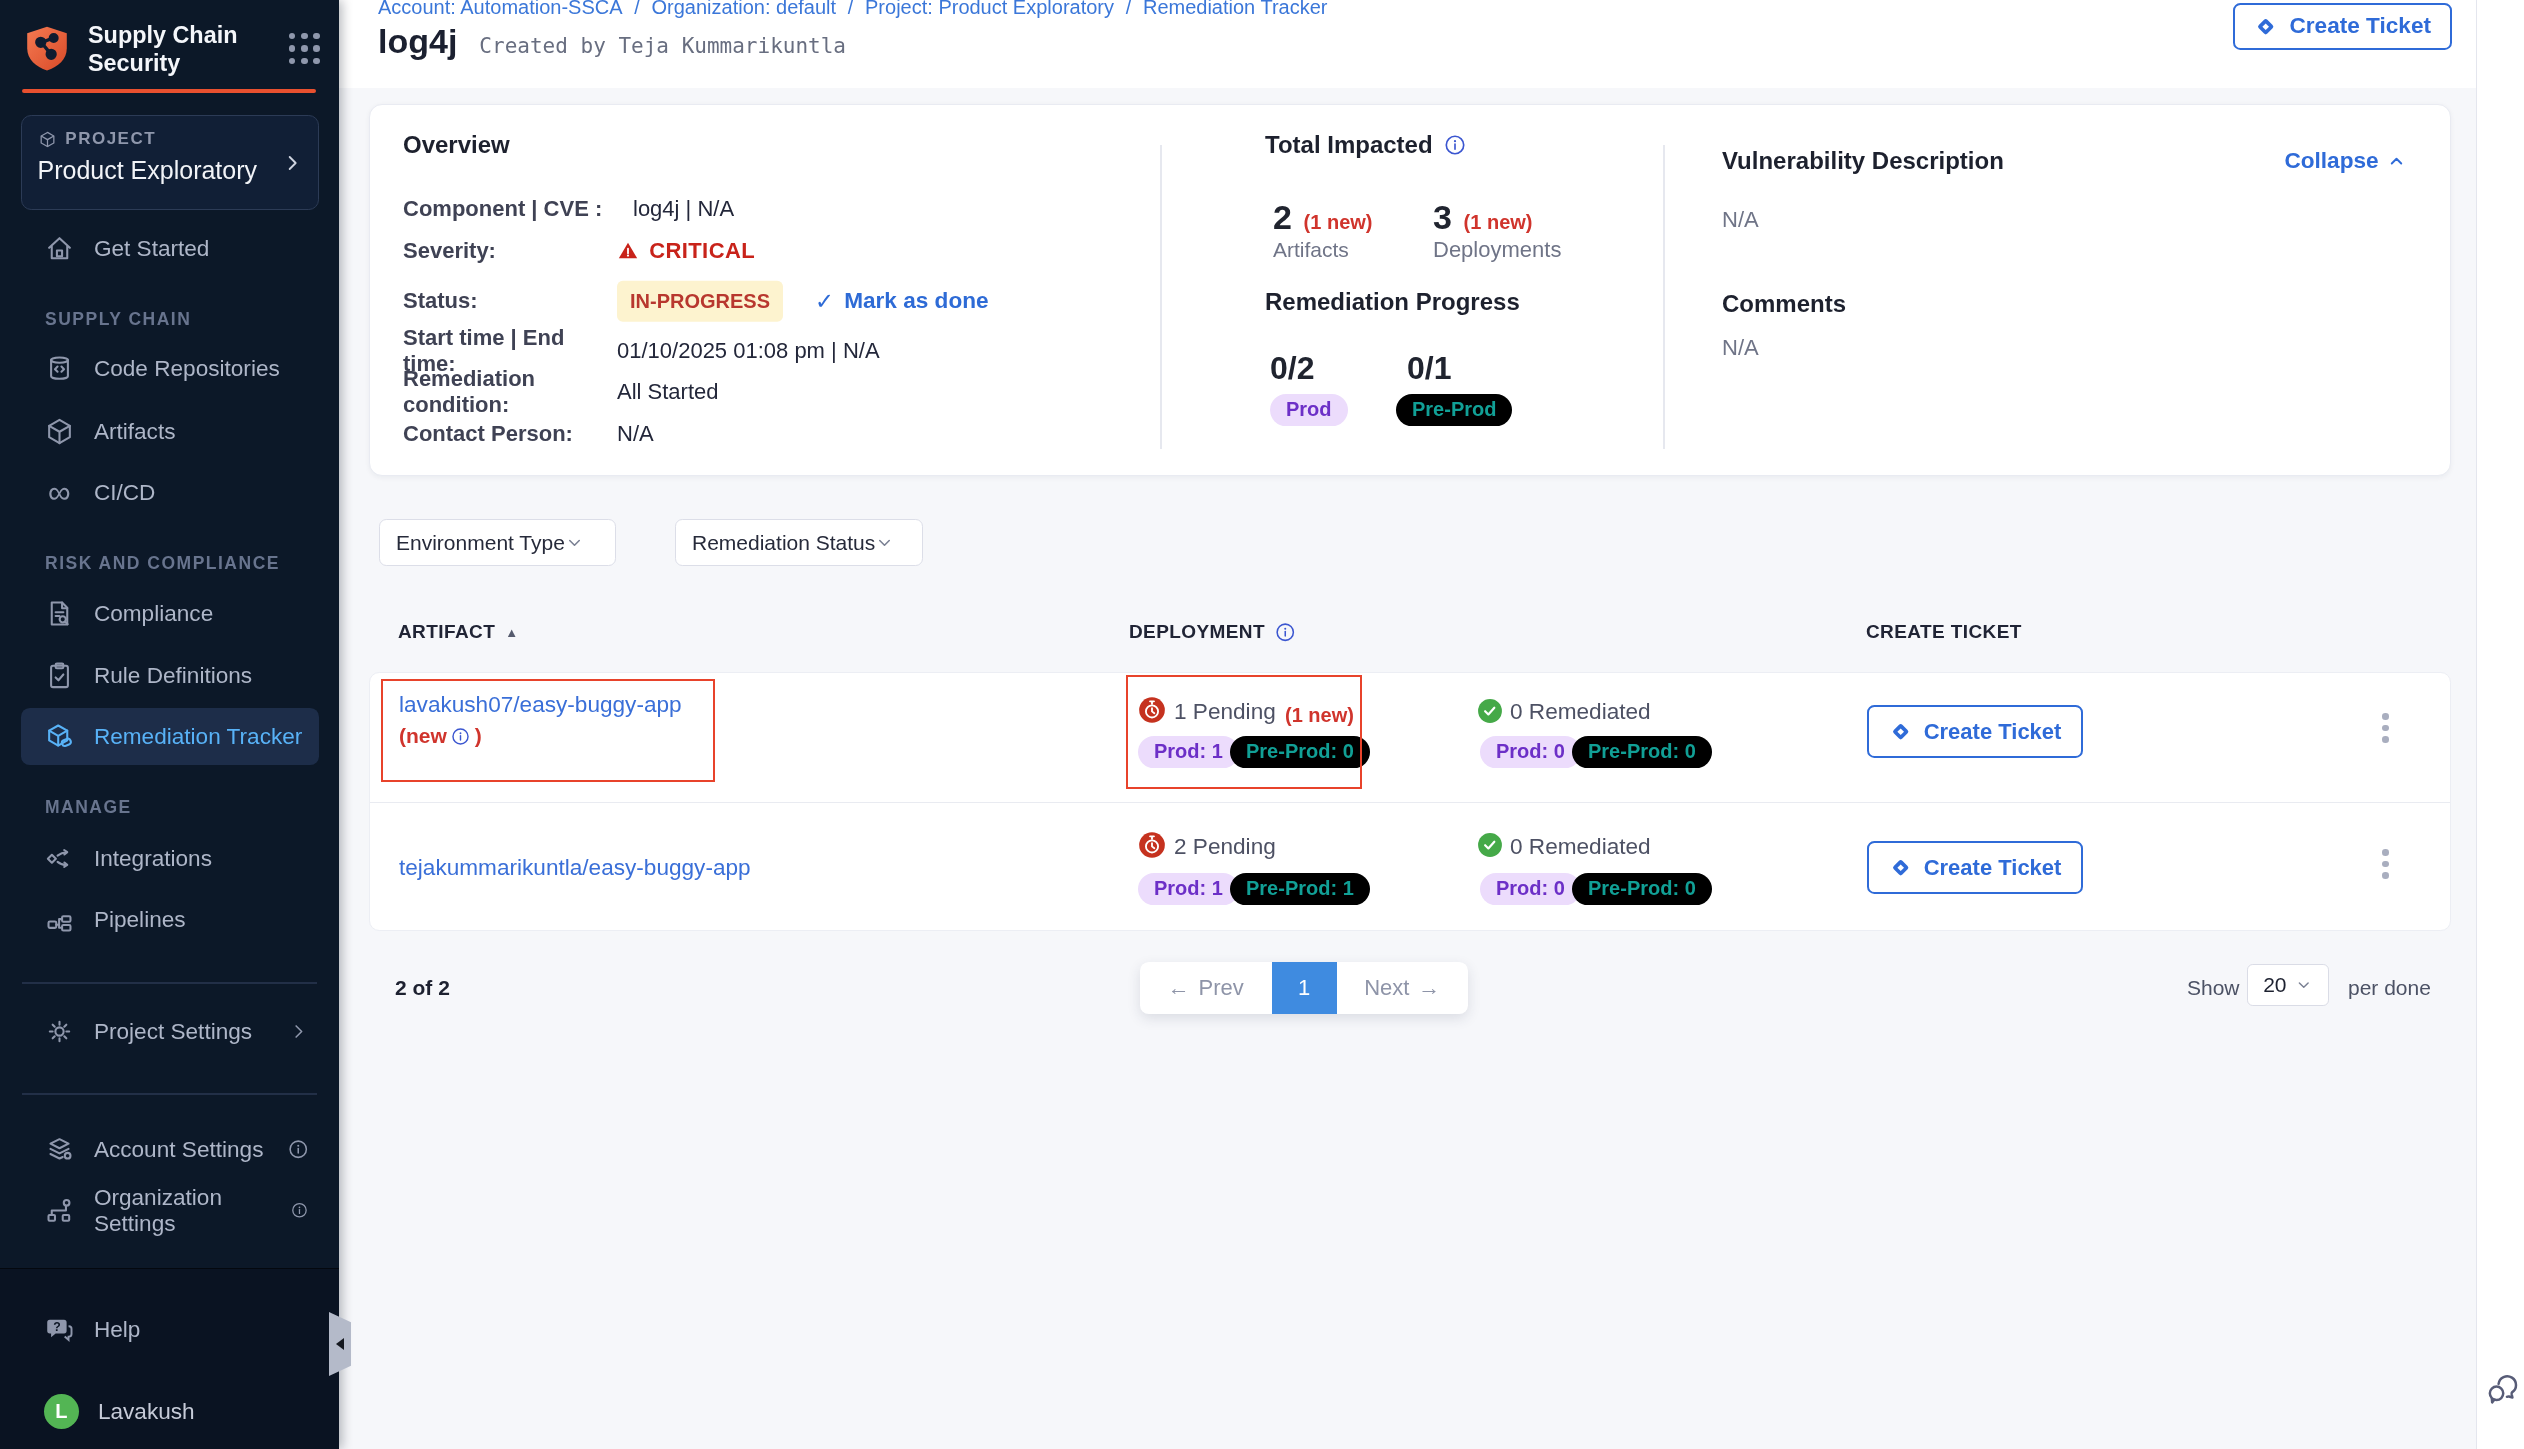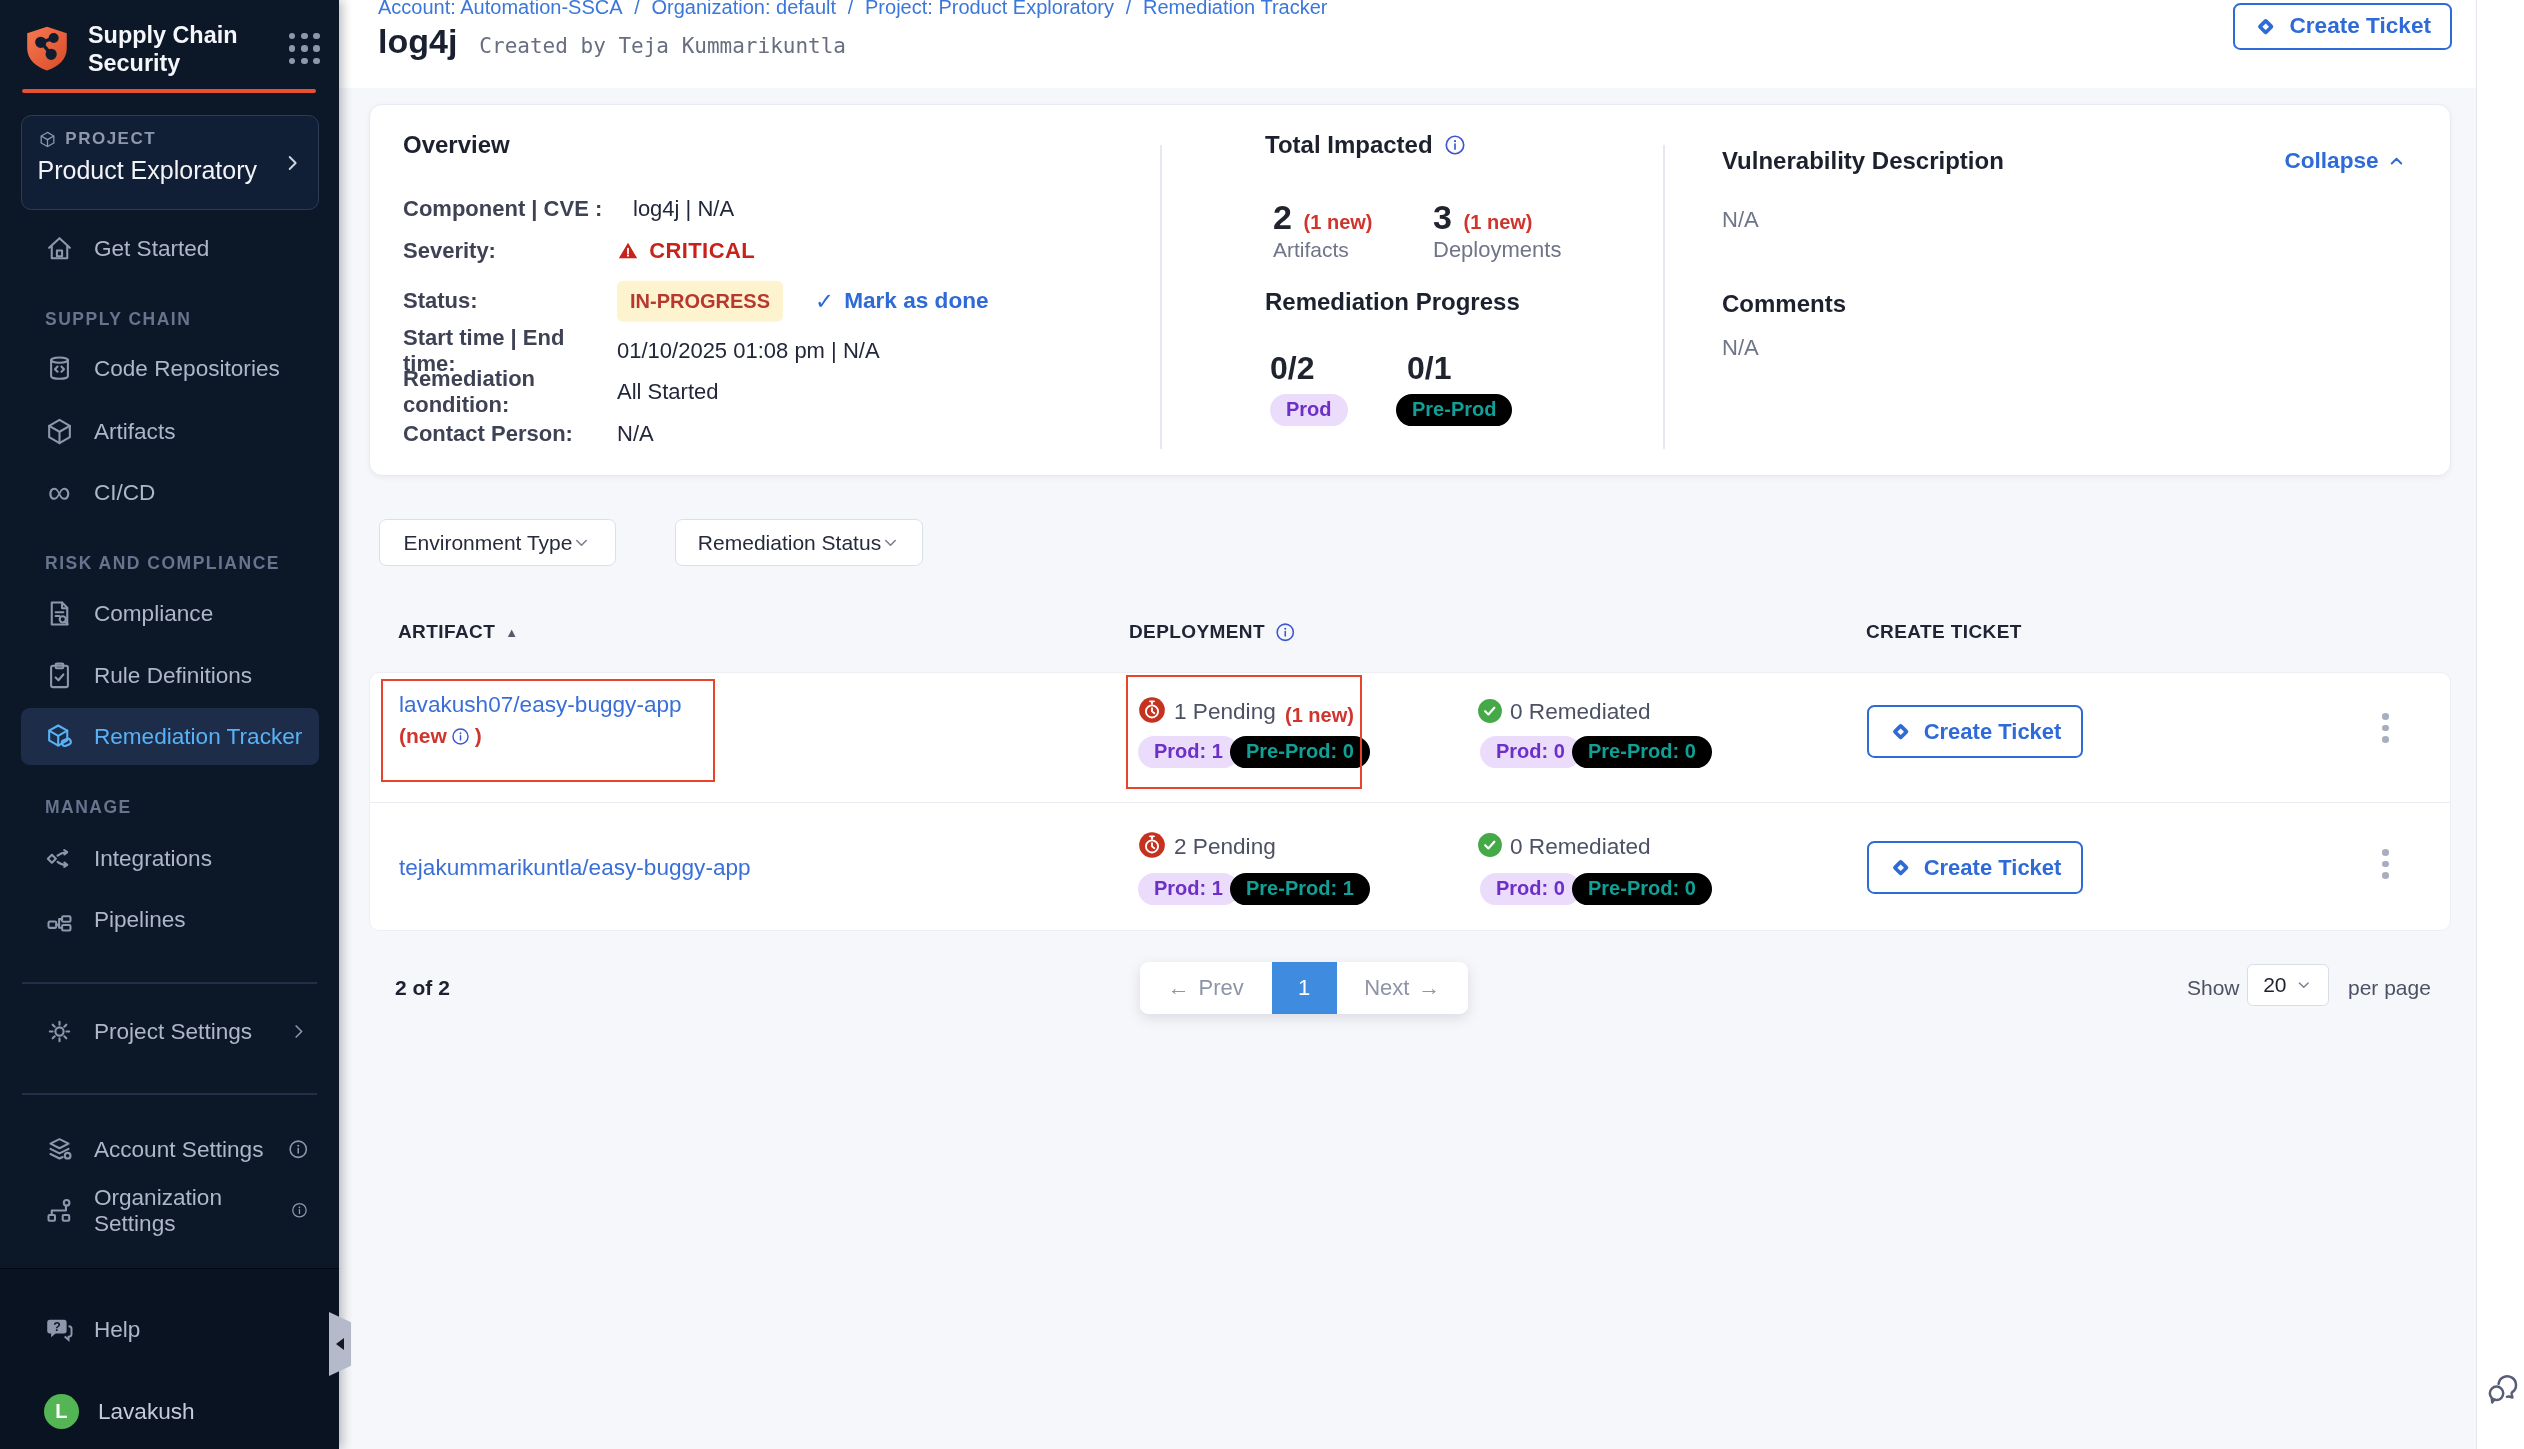--- a/index.html
+++ b/index.html
@@ -67,21 +67,21 @@
   .big-num{font-size:34px;font-weight:bold;color:#20242f;}
   .new-red{color:#d0342c;font-size:20px;font-weight:bold;}
   .frac{font-size:32px;font-weight:bold;color:#20242f;}
   .pill{display:inline-block;font-size:20px;font-weight:bold;padding:4.4px 16px;border-radius:730px;}
   .pill-prod{background:#ecdcfc;color:#6c2fc7;}
   .pill-pre{background:#000000;color:#11a096;}
   .collapse-link{display:flex;align-items:center;gap:8.8px;color:#2f6bd8;font-size:22.6px;font-weight:bold;cursor:pointer;}
 
   
   .filter{position:absolute;top:519px;height:47px;background:#fff;border:1.5px solid #dcdee8;border-radius:7.3px;
-          display:flex;align-items:center;justify-content:center;padding:0 16px;font-size:21px;color:#262a3a;
+          display:flex;align-items:center;justify-content:flex-start;padding:0 16px;font-size:21px;color:#262a3a;
           box-sizing:border-box;cursor:pointer;}
   .chev{color:#7a8093;}
 
   
   .th{position:absolute;transform:translateY(-50%);display:flex;align-items:center;gap:10.2px;
       font-size:19px;font-weight:bold;color:#202435;letter-spacing:0.4px;}
   .sort{font-size:13px;color:#565b6e;}
   .tablecard{position:absolute;left:30px;right:25.6px;top:672px;height:257px;background:#fff;
              border:0.7px solid #eceef4;border-radius:10.2px;}
   .row-div{position:absolute;left:0;right:0;top:129px;height:0.7px;background:#e9ebf1;}
@@ -556,21 +556,21 @@
         <span>→</span>
       </div>
     </div>
     <div class="show-label">Show</div>
     <div class="page-size">
       <span>20</span>
       <svg class="chev" width="17.5" height="17.5" viewBox="0 0 24 24" fill="none" stroke="currentColor" stroke-width="2" stroke-linecap="round" stroke-linejoin="round">
           <path d="M6 9.5l6 6 6-6"></path>
         </svg>
     </div>
-    <div class="perpage">per page</div>
+    <div class="perpage">per done</div>
   </div>
 
   <div class="rail">
     <svg class="rail-chat" viewBox="0 0 24 24" fill="none" stroke="currentColor" stroke-width="1.7" stroke-linecap="round" stroke-linejoin="round">
       <path d="M10 8.2A6 6 0 1119.2 14c-.4.4-.3.9-.2 1.4l.5 2.1-2.4-.7c-.5-.1-1 0-1.4.2"></path>
       <circle cx="8.6" cy="14.6" r="4.6"></circle>
       <path d="M7.2 18.9l-1.6 1.9-.2-2.4"></path>
     </svg>
   </div>
 

